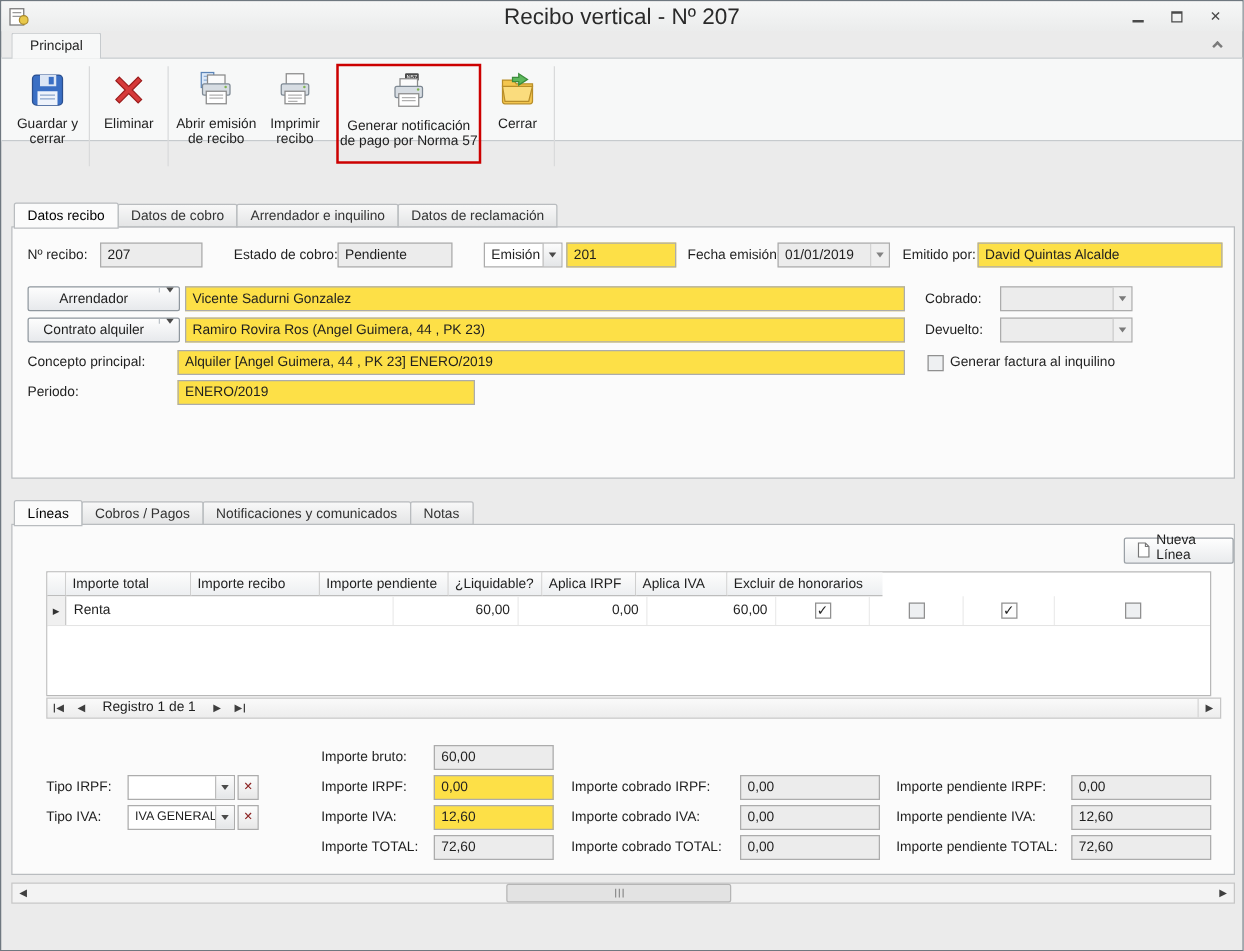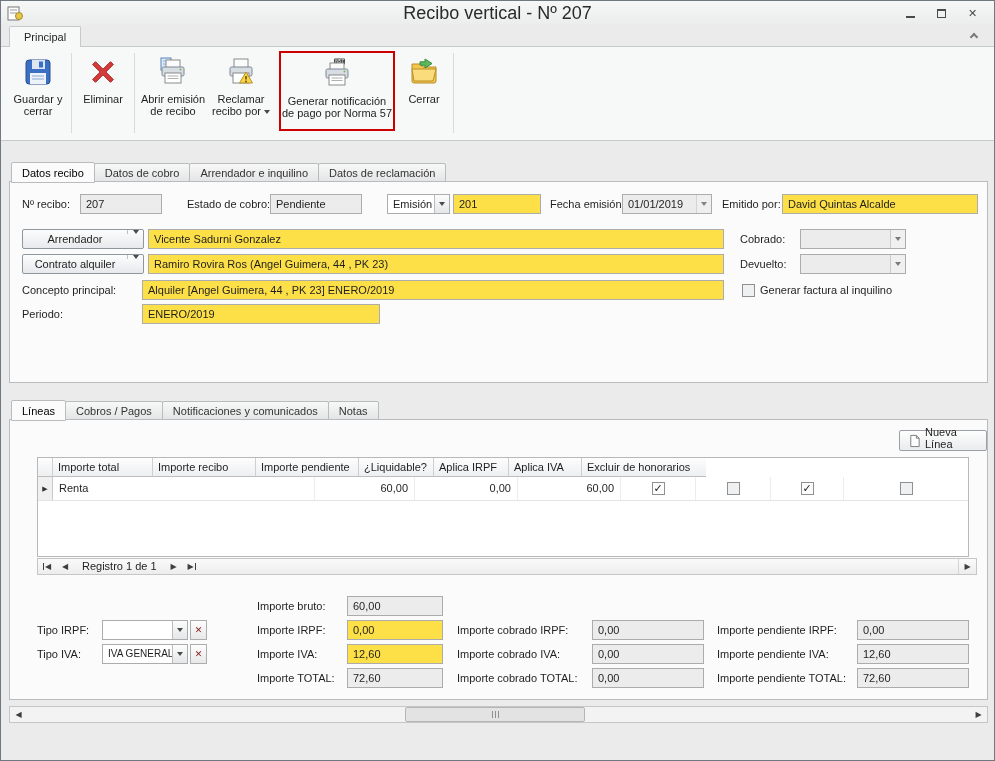--- a/index.html
+++ b/index.html
@@ -15,21 +15,21 @@
   .wc{width:15px;height:15px;display:flex;align-items:center;justify-content:center}
   .glyph-min{width:9px;height:2px;background:#4a4a4a;align-self:flex-end;margin-bottom:3px}
   .glyph-max{width:9px;height:9px;border:1px solid #4a4a4a;border-top:2px solid #4a4a4a}
   .glyph-close{font-family:"DejaVu Sans",sans-serif;font-size:11px;color:#4a4a4a;line-height:1}
 
   
   .ribbon-tab{position:absolute;left:8px;top:25px;height:21px;padding:0 14px;line-height:20px;background:#f7f8f8;
     border:1px solid #c6cacd;border-bottom:none;border-radius:2px 2px 0 0;z-index:2}
   .ribbon-collapse{position:absolute;right:12px;top:30px;width:16px;height:13px;display:flex;align-items:flex-start;justify-content:center}
   .chev{width:6px;height:6px;border-left:2px solid #7a7a7a;border-top:2px solid #7a7a7a;transform:rotate(45deg);margin-top:3px}
-  .ribbon-body{position:absolute;top:45px;left:0;right:0;height:95px;background:#f7f8f8;
+  .ribbon-body{position:absolute;top:45px;left:0;right:0;height:67px;background:#f7f8f8;
     border-top:1px solid #c6cacd;border-bottom:1px solid #c6cacd;display:flex;align-items:flex-start;padding:4px 0 0 8px}
   .tb-btn{display:flex;flex-direction:column;align-items:center;padding-top:3px;height:84px;margin:0 1px;border-radius:2px}
   .tb-icon{height:36px;display:flex;align-items:center;justify-content:center}
   .tb-label{text-align:center;line-height:12px;margin-top:3px;color:#1f1f1f}
   .tb-sep{width:1px;background:#d9dadb;height:80px;margin:2px 4px 0}
   .norma-wrap{border:2px solid #cc0000;margin:0 4px;display:flex;height:80px}
   .norma-wrap .tb-btn{height:74px;margin:0}
   .mini-caret{display:inline-block;width:0;height:0;border-left:3px solid transparent;border-right:3px solid transparent;
     border-top:4px solid #4a4a4a;margin-left:3px;vertical-align:middle}
 
@@ -172,32 +172,33 @@
             <rect x="9" y="4" width="14" height="8" fill="#fbfbfb" stroke="#8a8a8a"></rect>
             <rect x="5" y="11" width="22" height="9" rx="1.5" fill="#d7dde3" stroke="#7d8893"></rect>
             <circle cx="23.5" cy="13.5" r="1" fill="#7fb34f"></circle>
             <rect x="8" y="17" width="16" height="10" fill="#fff" stroke="#8a8a8a"></rect>
             <line x1="10.5" y1="20" x2="21.5" y2="20" stroke="#b0b0b0"></line>
             <line x1="10.5" y1="22.5" x2="21.5" y2="22.5" stroke="#b0b0b0"></line>
           </svg>
       </span>
       <span class="tb-label">Abrir emisión de recibo</span>
     </div>
-    <div class="tb-btn" style="width:66px">
+    <div class="tb-btn" style="width:56px">
       <span class="tb-icon">
         <svg width="32" height="32" viewBox="0 0 32 32">
             <rect x="9" y="3" width="14" height="9" fill="#fbfbfb" stroke="#8a8a8a"></rect>
             <rect x="5" y="11" width="22" height="9" rx="1.5" fill="#d7dde3" stroke="#7d8893"></rect>
+            <circle cx="23.5" cy="13.5" r="1" fill="#7fb34f"></circle>
             <rect x="8" y="17" width="16" height="10" fill="#fff" stroke="#8a8a8a"></rect>
-            <path d="M21 16 l6.5 11 h-13 Z" fill="#f8d34a" stroke="#b8932a"></path>
-            <line x1="21" y1="20" x2="21" y2="23.6" stroke="#6f5400" stroke-width="1.6"></line>
-            <circle cx="21" cy="25.4" r="1" fill="#6f5400"></circle>
-          </svg>
-      </span>
-      <span class="tb-label"><span>Reclamar recibo por</span><span class="mini-caret"></span></span>
+            <line x1="10.5" y1="20" x2="21.5" y2="20" stroke="#b0b0b0"></line>
+            <line x1="10.5" y1="22.5" x2="21.5" y2="22.5" stroke="#b0b0b0"></line>
+            <line x1="10.5" y1="25" x2="18" y2="25" stroke="#b0b0b0"></line>
+          </svg>
+      </span>
+      <span class="tb-label">Imprimir recibo</span>
     </div>
     <div class="norma-wrap">
       <div class="tb-btn" style="width:112px">
         <span class="tb-icon">
           <svg width="32" height="32" viewBox="0 0 32 32">
               <rect x="13" y="0.5" width="11" height="6" rx="1" fill="#4a4a4a"></rect>
               <text x="18.5" y="5.2" font-size="4.6" fill="#ffffff" text-anchor="middle">N57</text>
               <rect x="9" y="5" width="14" height="7" fill="#fbfbfb" stroke="#8a8a8a"></rect>
               <rect x="5" y="11" width="22" height="9" rx="1.5" fill="#d7dde3" stroke="#7d8893"></rect>
               <circle cx="23.5" cy="13.5" r="1" fill="#7fb34f"></circle>

